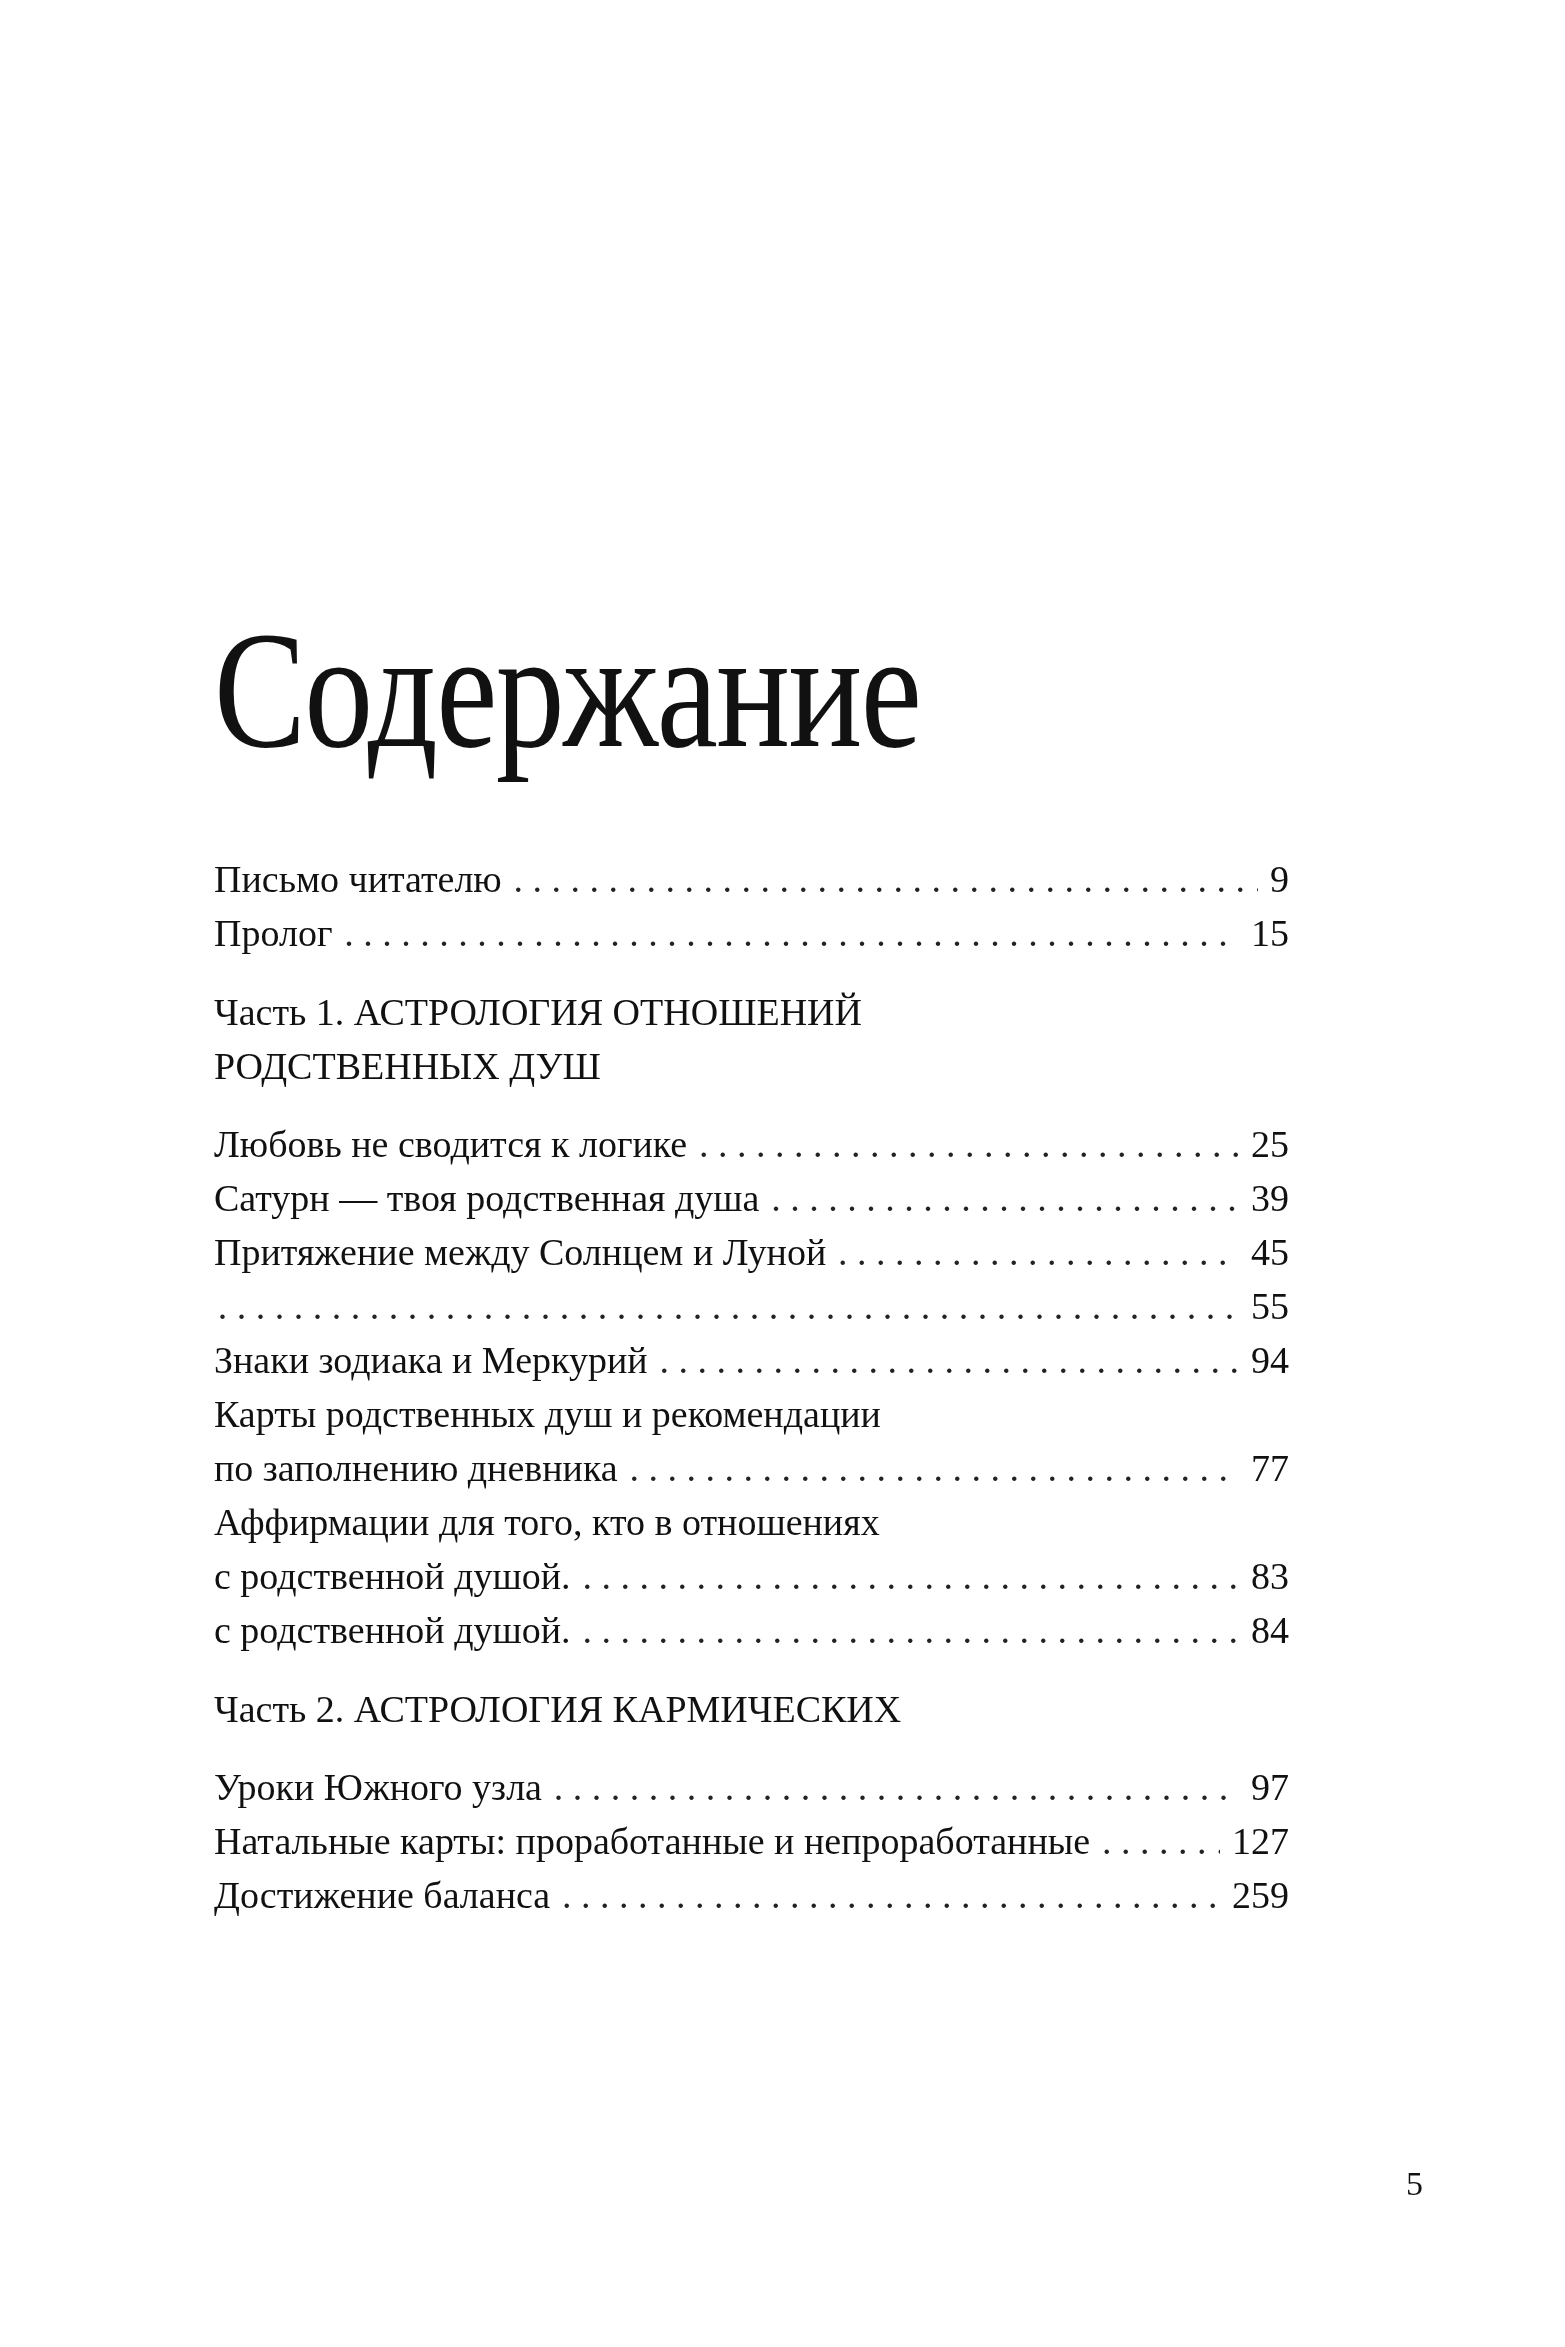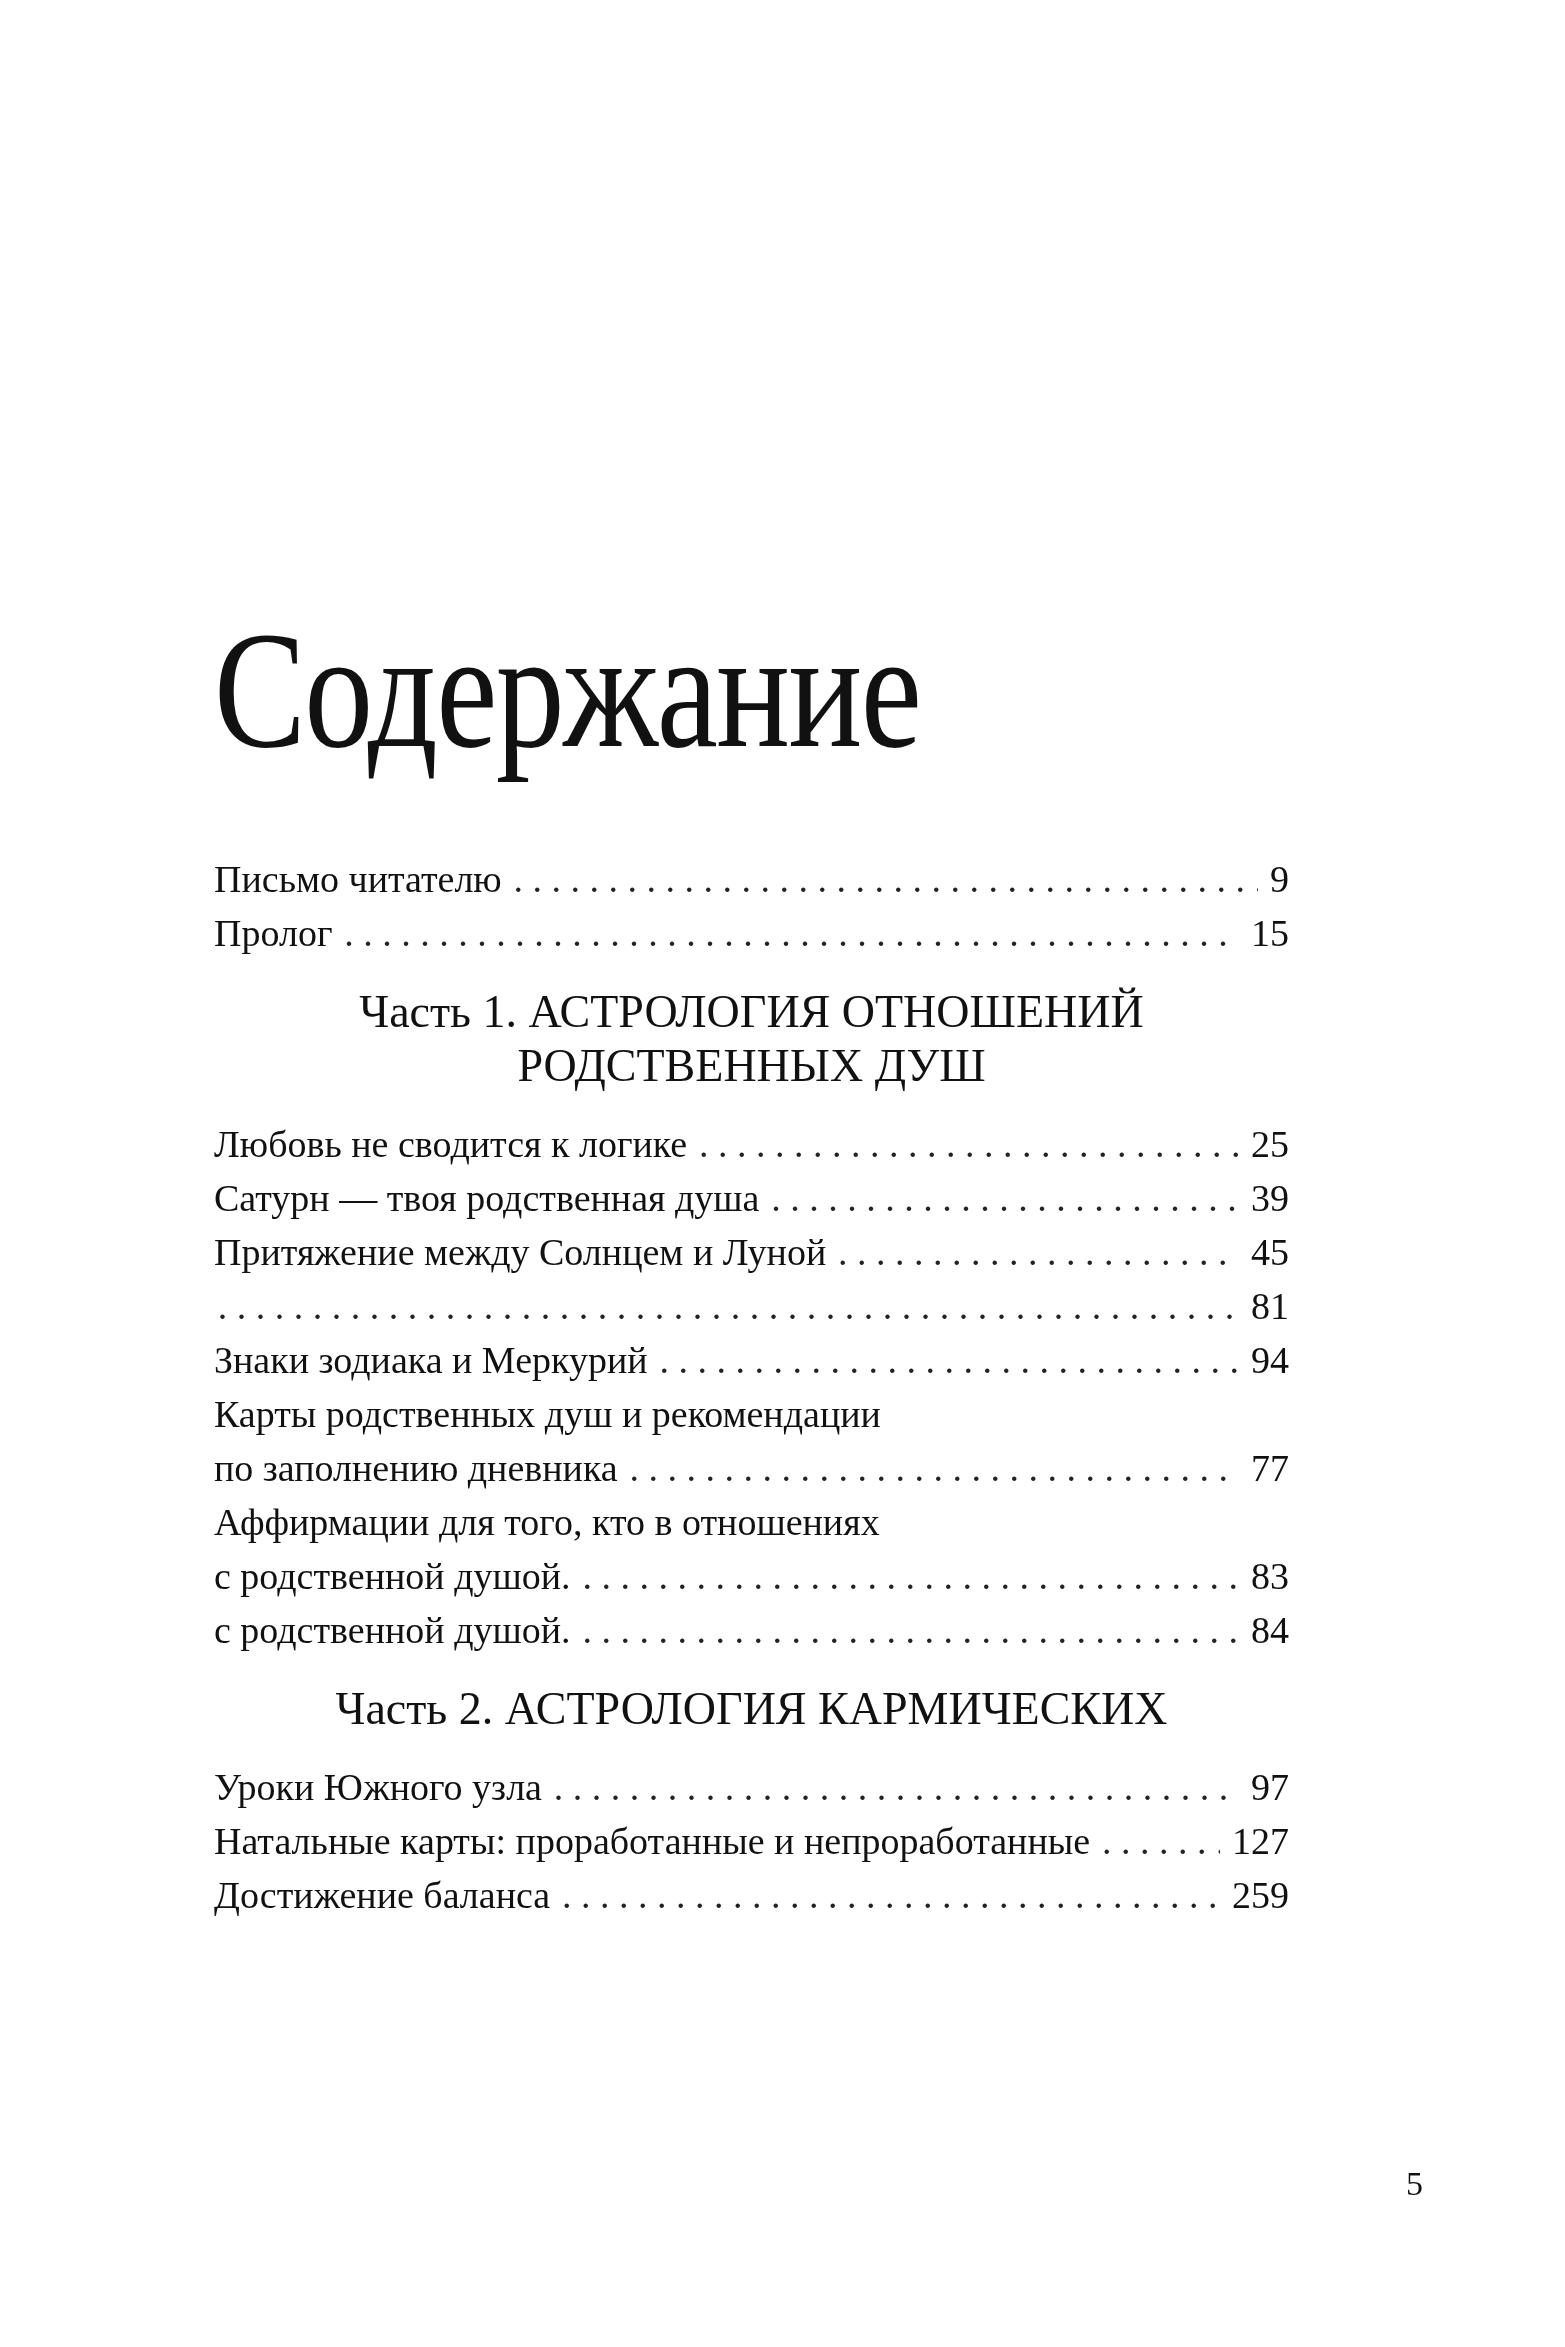--- a/index.html
+++ b/index.html
@@ -7,21 +7,21 @@
          font-family:"Liberation Serif","DejaVu Serif",serif; color:#111; }
   .title { position:absolute; left:214px; top:492px; font-size:168px; line-height:1;
            font-weight:normal; letter-spacing:-1.9px; transform:scaleX(0.82); transform-origin:left top; }
   .toc { position:absolute; left:214px; top:852px; width:1075px; }
   .entry { font-size:38px; line-height:54px; height:54px; }
   .row { display:flex; align-items:baseline; white-space:nowrap;gap:8px; }
   .row .label { flex:0 0 auto; }
   .row .dots { flex:1 1 auto; overflow:hidden; margin:0 3.8px; letter-spacing:4.7px; color:#222; }
   .row .dots::before { content:". . . . . . . . . . . . . . . . . . . . . . . . . . . . . . . . . . . . . . . . . . . . . . . . . . . . . . . . . . . . . . . . . . . . . . . . . . . . . . . . . . . . . . . . . . . . . . . . . . . . . . . ."; letter-spacing:0; }
   .row .page { flex:0 0 auto; }
-  .part { text-align:center; font-size:46px; line-height:54px; margin:24.6px 0 24.6px 0; }
+  .part { font-size:38px; line-height:54px; margin:24.6px 0 24.6px 0; }
   .pagenum { position:absolute; left:1406px; top:2165px; font-size:34px; }
 </style>
 </head>
 <body>
 
 <h1 class="title">Содержание</h1>
 
 <div class="toc">
   <div class="entry row">
     <span class="label">Письмо читателю</span>
@@ -49,21 +49,21 @@
     <span class="dots"></span>
     <span class="page">39</span>
   </div>
   <div class="entry row">
     <span class="label">Притяжение между Солнцем и Луной</span>
     <span class="dots"></span>
     <span class="page">45</span>
   </div>
   <div class="entry row">
     <span class="dots"></span>
-    <span class="page">81</span>
+    <span class="page">55</span>
   </div>
   <div class="entry row">
     <span class="label">Знаки зодиака и Меркурий</span>
     <span class="dots"></span>
     <span class="page">94</span>
   </div>
 
   <div>
     <div class="entry">Карты родственных душ и рекомендации</div>
     <div class="entry row">

